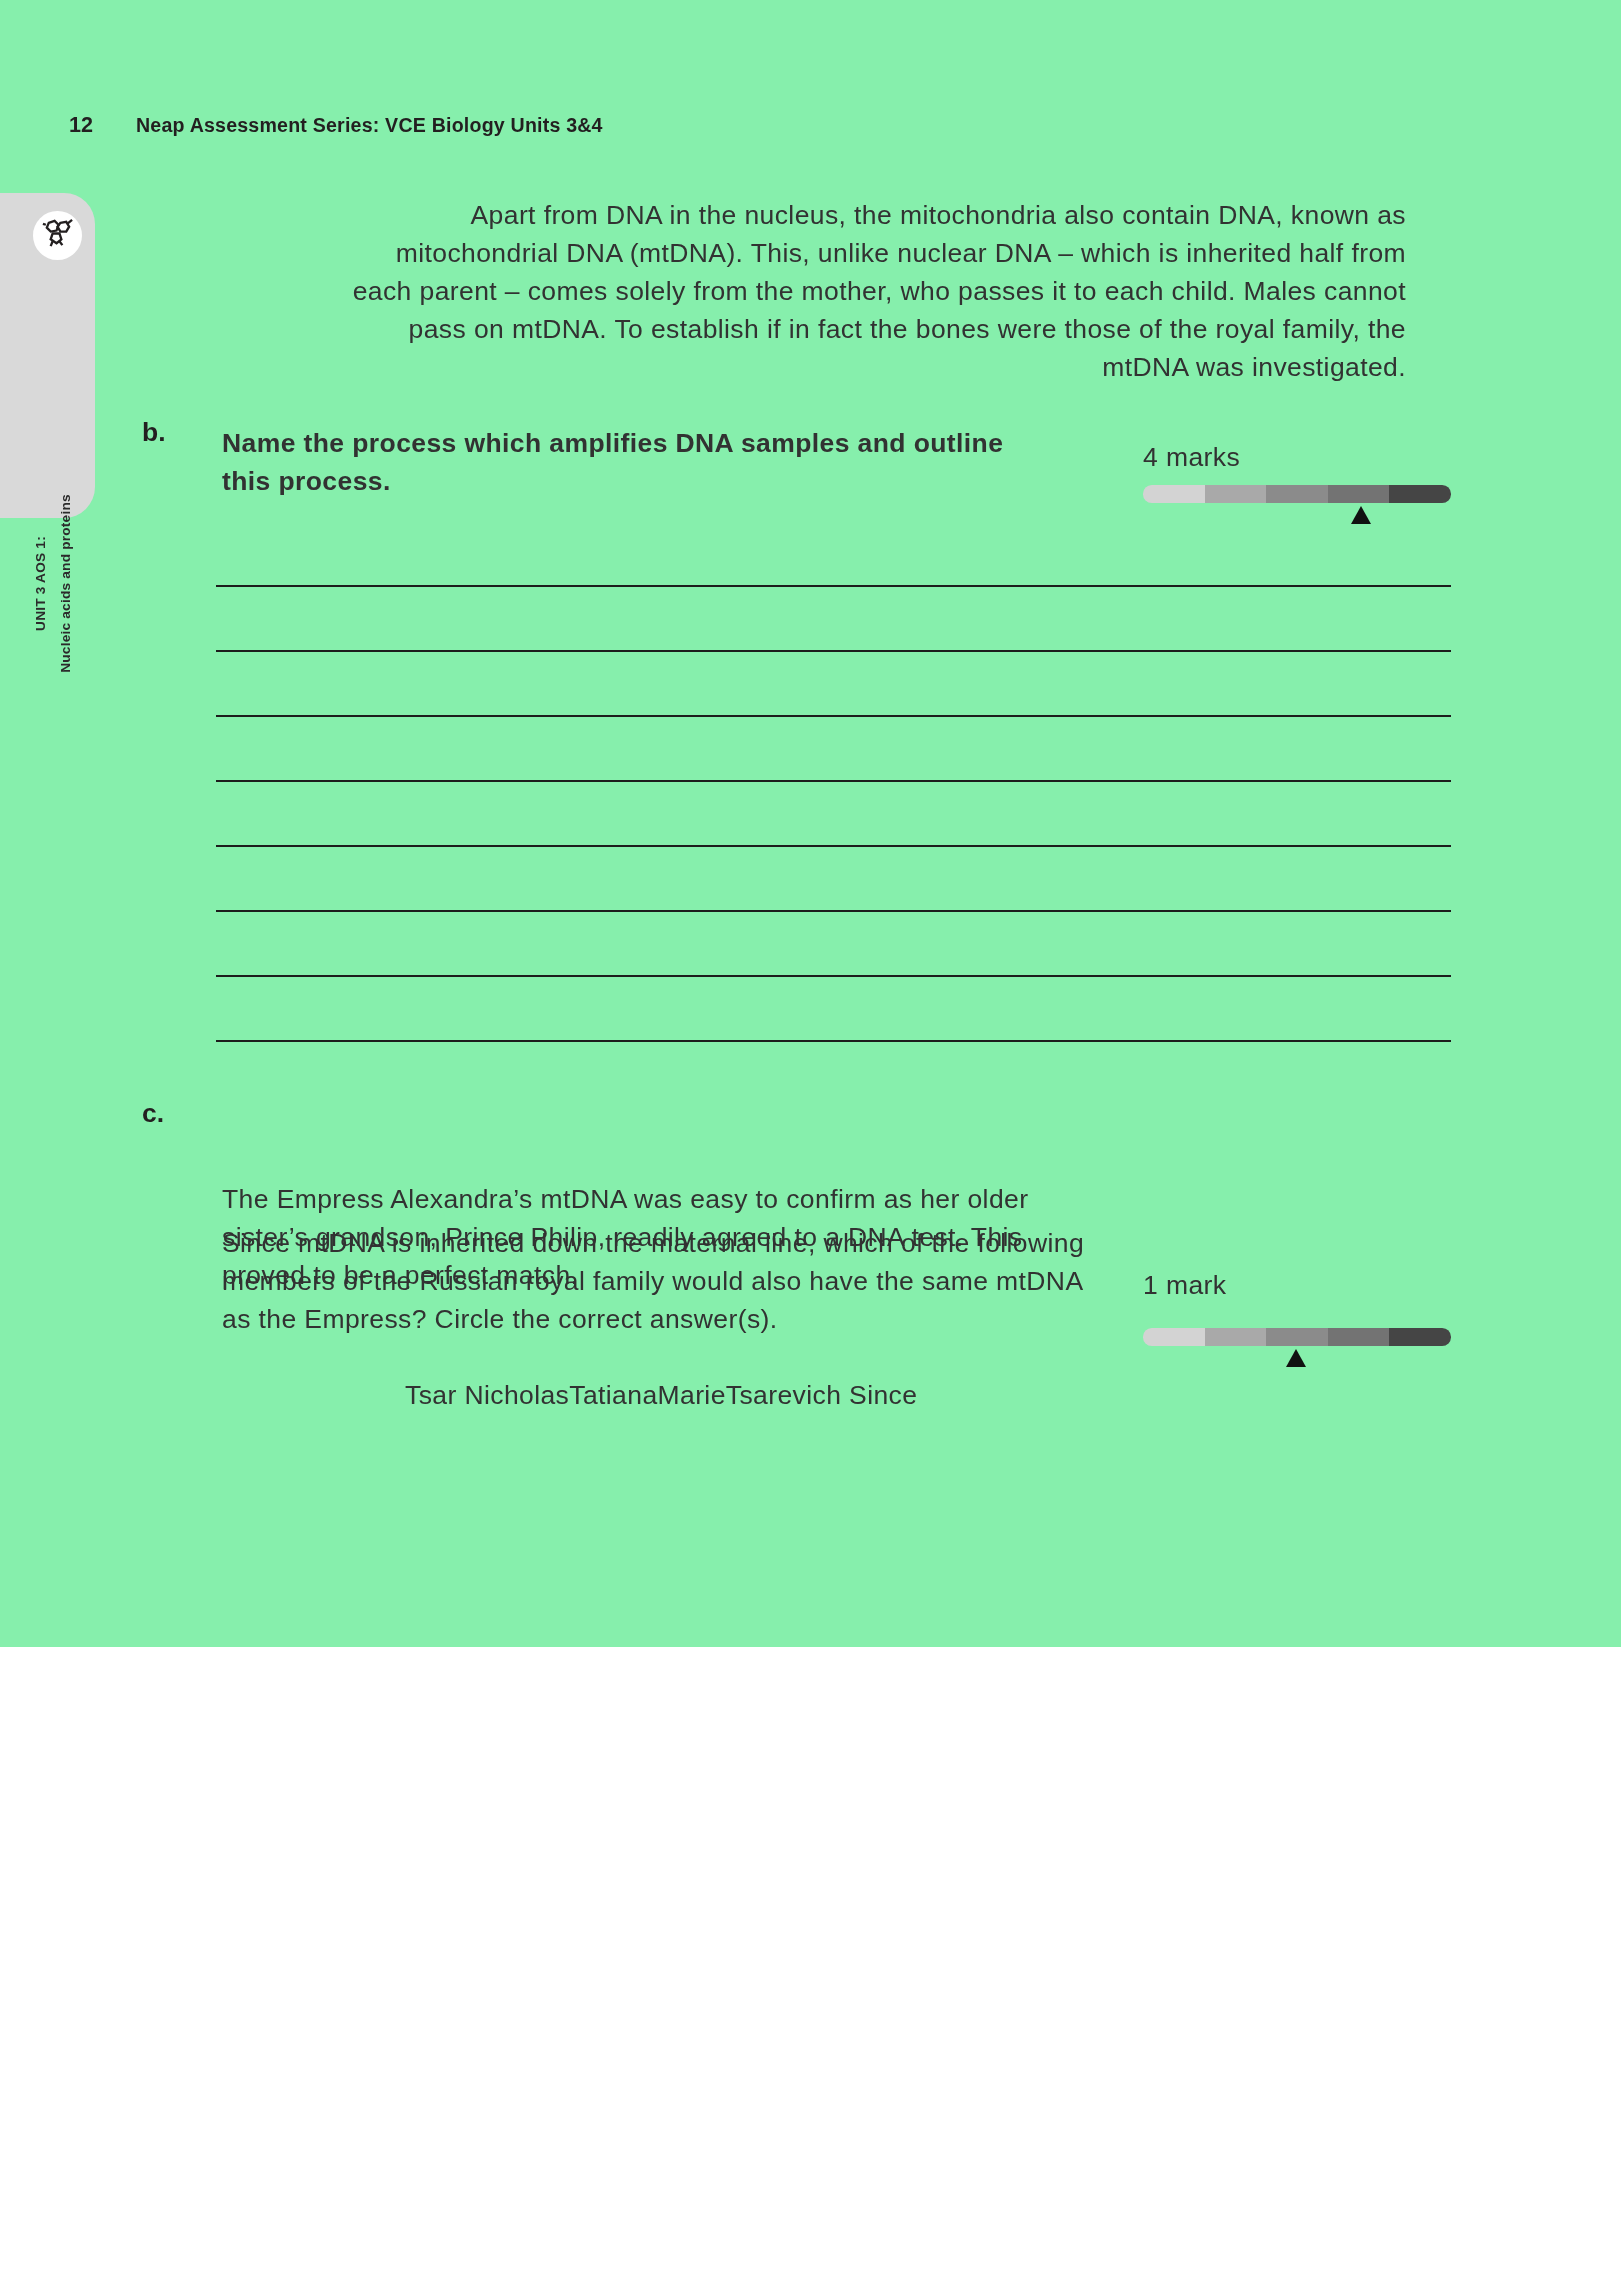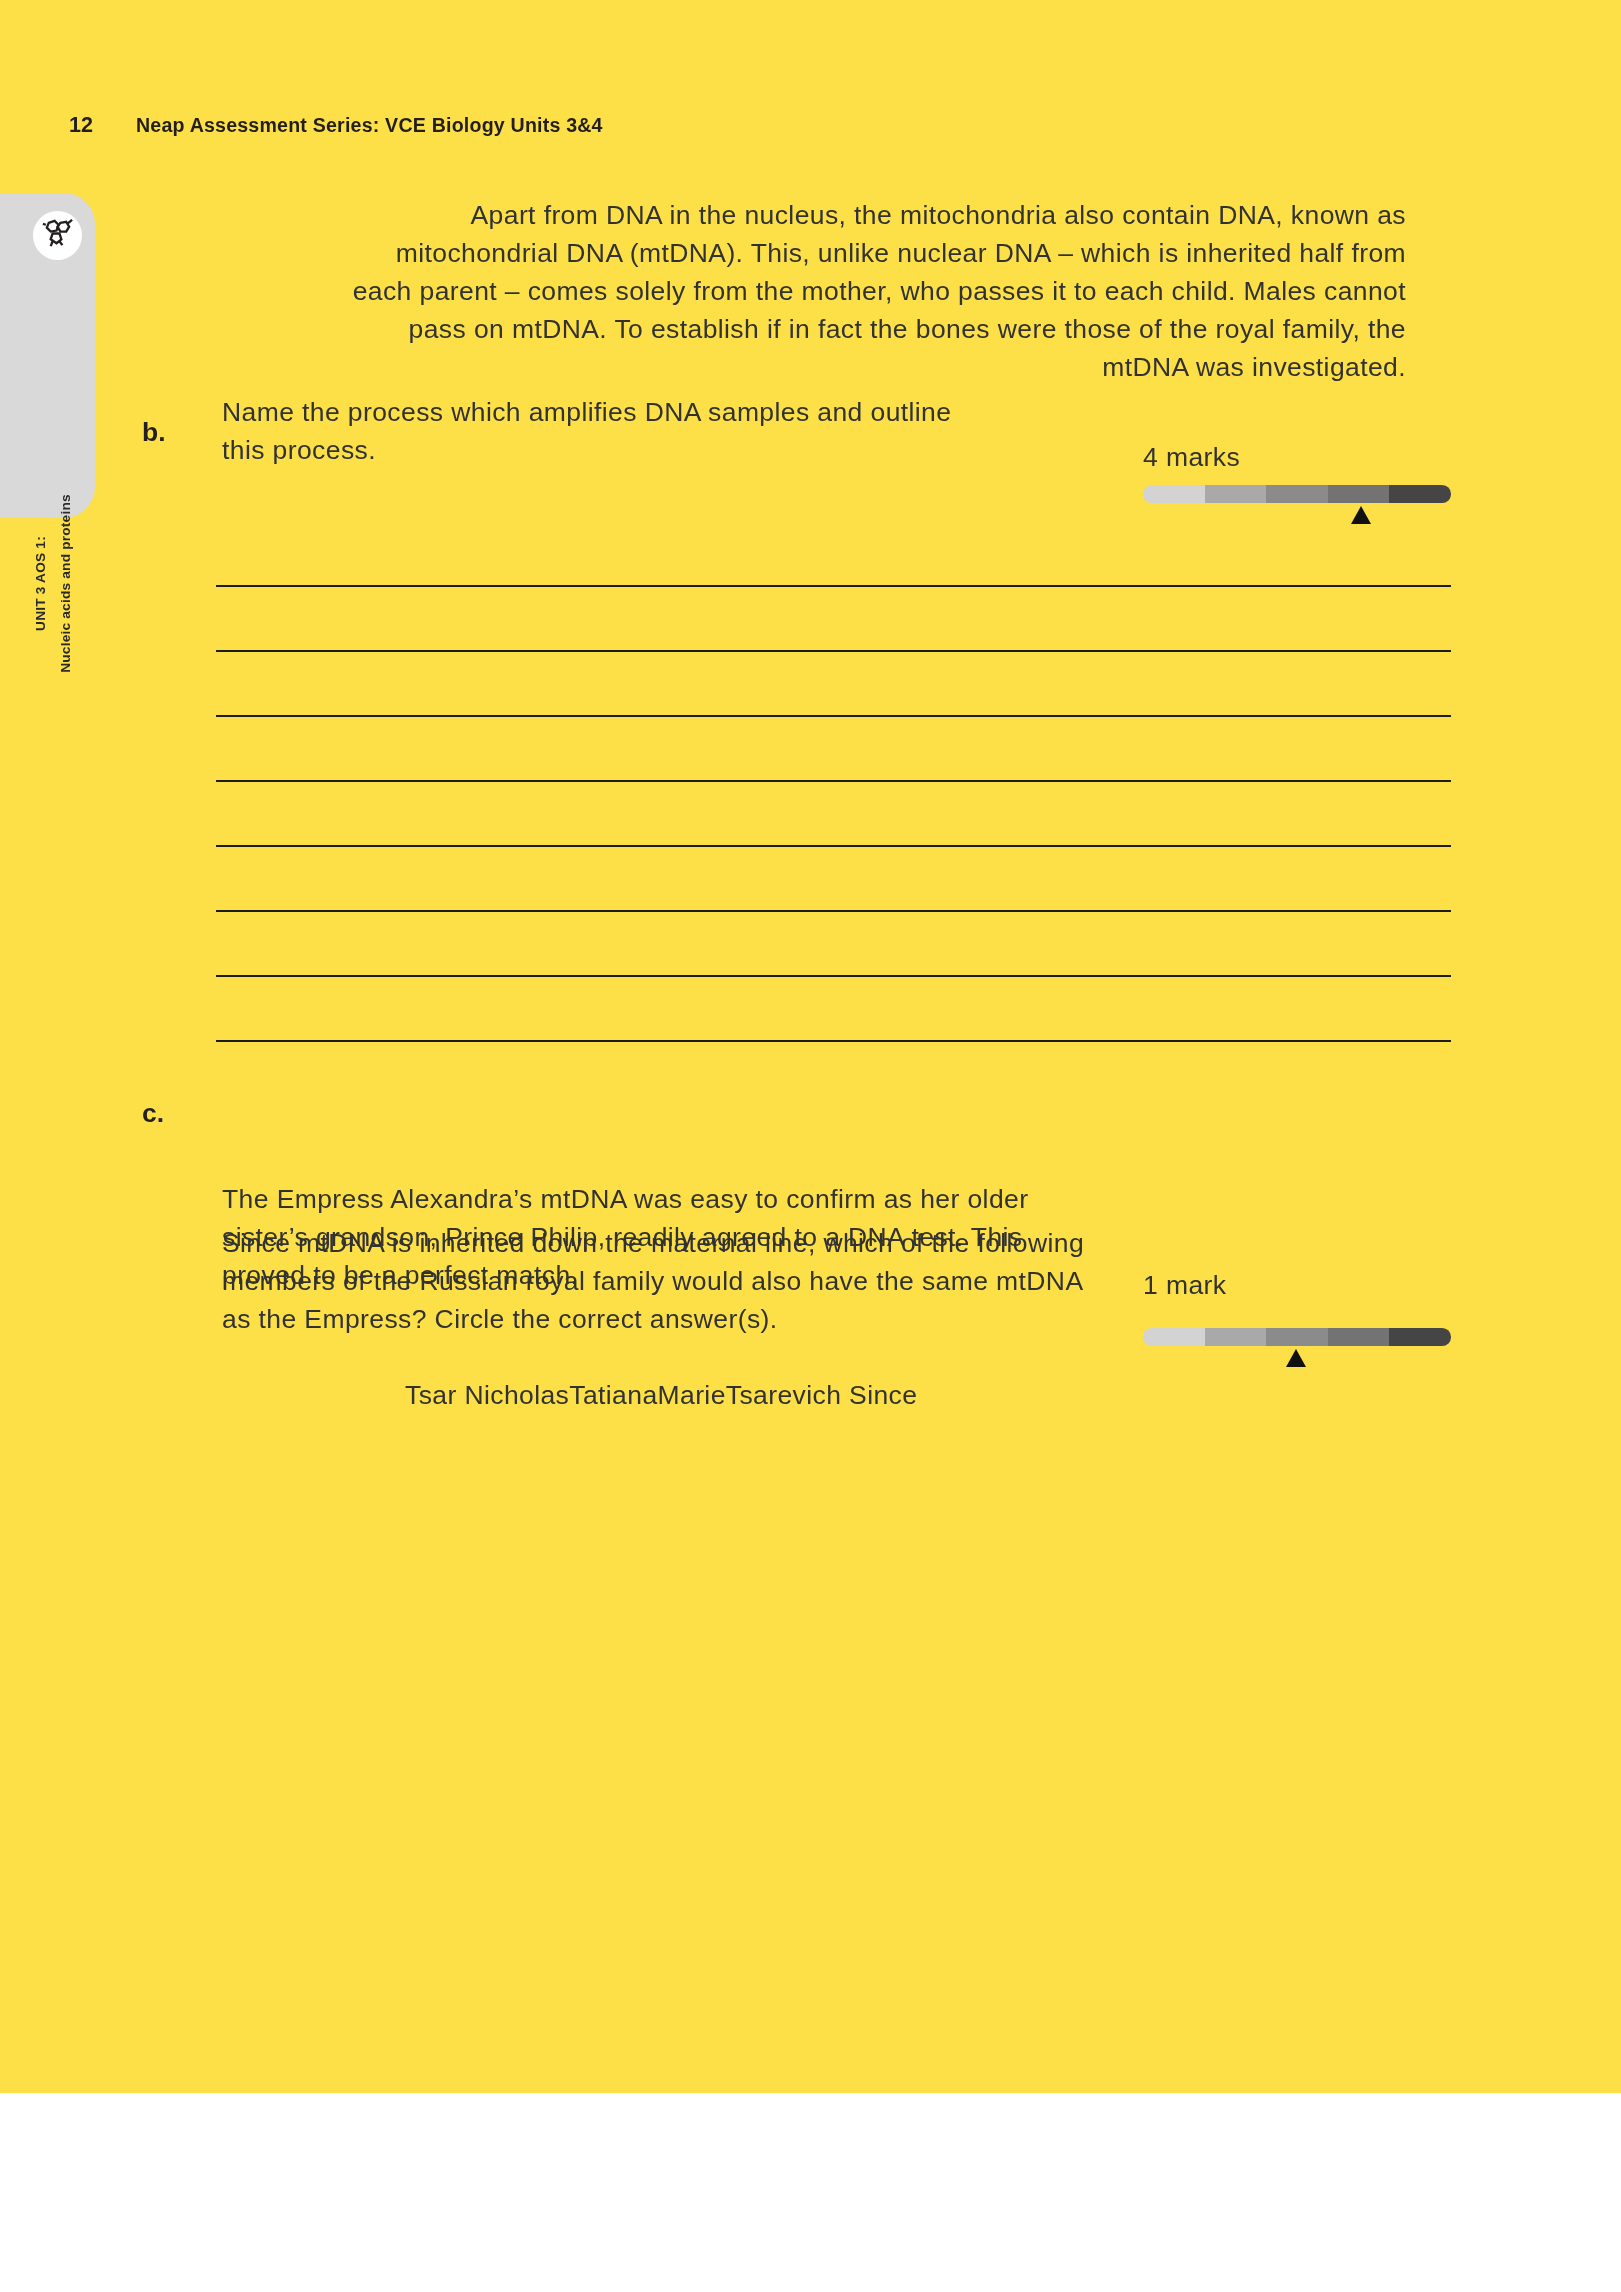--- a/index.html
+++ b/index.html
@@ -1,20 +1,20 @@
 <!DOCTYPE html>
 <html><head>
 <meta charset="utf-8">
 <style>
   html, body { margin: 0; padding: 0; background: #ffffff; }
   .page {
     position: relative;
     width: 1621px;
-    height: 2093px;
-    background: #fde047;
+    height: 1647px;
+    background: #86efac;
     font-family: "Liberation Sans", sans-serif;
     color: #2e2e2e;
     overflow: hidden;
   }
 
   
   .page-number {
     position: absolute; left: 69px; top: 112px;
     font-size: 21.6px; font-weight: 700; color: #231f20;
   }
@@ -67,21 +67,21 @@
   .q-marker {
     position: absolute;
     font-size: 26.5px; font-weight: 700; color: #231f20;
   }
   .q-text {
     position: absolute; left: 222px; width: 1157px;
     font-size: 26.5px; line-height: 38px; letter-spacing: 0.4px;
     white-space: pre-line; color: #323232;
   }
   .marker-b { left: 142px; top: 417px; }
-  .text-b   { top: 393px; }
+  .text-b   { top: 424px; font-weight: bold; }
   .marker-c { left: 142px; top: 1098px; }
   .text-c1  { top: 1156px; margin-top: 24px; }
   .text-c2  { top: 1224px; }
 
   .marks-label {
     position: absolute; left: 1143px; width: 308px;
     font-size: 26.5px; letter-spacing: 0.4px; color: #323232;
   }
   .marks-label-b { top: 442px; }
   .marks-label-c { top: 1270px; }

